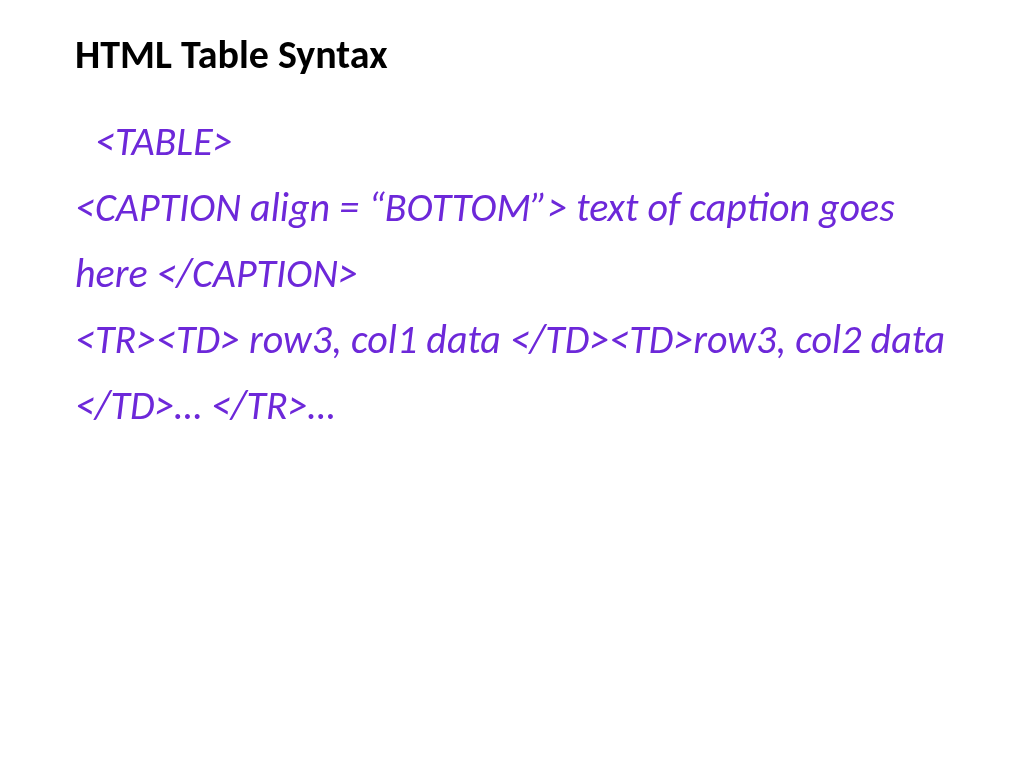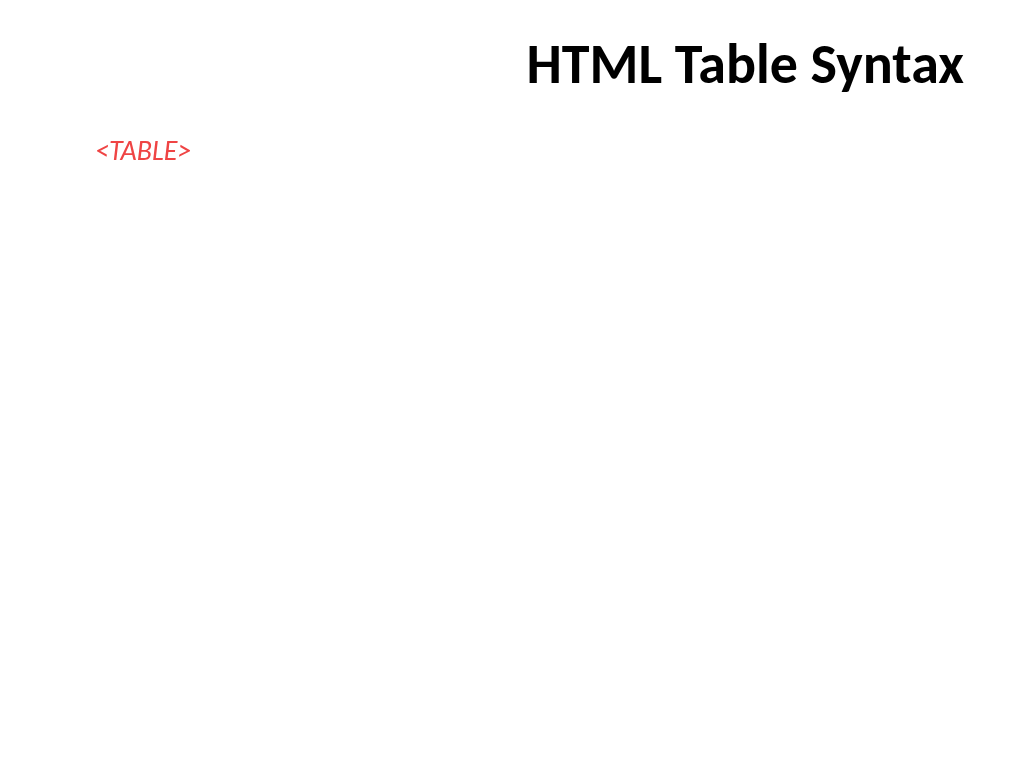--- a/index.html
+++ b/index.html
@@ -9,43 +9,45 @@
     }
     body {
       width: 1024px;
       height: 767px;
       background: #ffffff;
       font-family: Calibri, Arial, sans-serif;
       padding: 30px 60px 30px 75px;
       overflow: hidden;
     }
     .slide-title {
-      font-size: 56px;
+      font-size: 40px;
       font-weight: bold;
-      text-align: right;
+      text-align: left;
       color: #000000;
       margin-bottom: 30px;
       font-family: Calibri, Arial, sans-serif;
     }
     .code-block {
-      font-size: 28px;
-      color: #ef4444;
+      font-size: 40px;
+      color: #6d28d9;
       font-style: italic;
       line-height: 1.65;
       font-family: Calibri, Arial, sans-serif;
       padding-left: 0px;
     }
     .code-line {
       margin: 0;
       white-space: normal;
     }
     .indent {
       padding-left: 20px;
     }
   </style>
 </head>
 <body>
 
 <h1 class="slide-title">HTML Table Syntax</h1>
 
 <div class="code-block">
   <div class="code-line indent">&lt;TABLE&gt;</div>
+  <div class="code-line">&lt;CAPTION align = “BOTTOM”&gt; text of caption goes here &lt;/CAPTION&gt;</div>
+  <div class="code-line">&lt;TR&gt;&lt;TD&gt; row3, col1 data &lt;/TD&gt;&lt;TD&gt;row3, col2 data &lt;/TD&gt;… &lt;/TR&gt;…</div>
 </div>
 
 </body></html>

